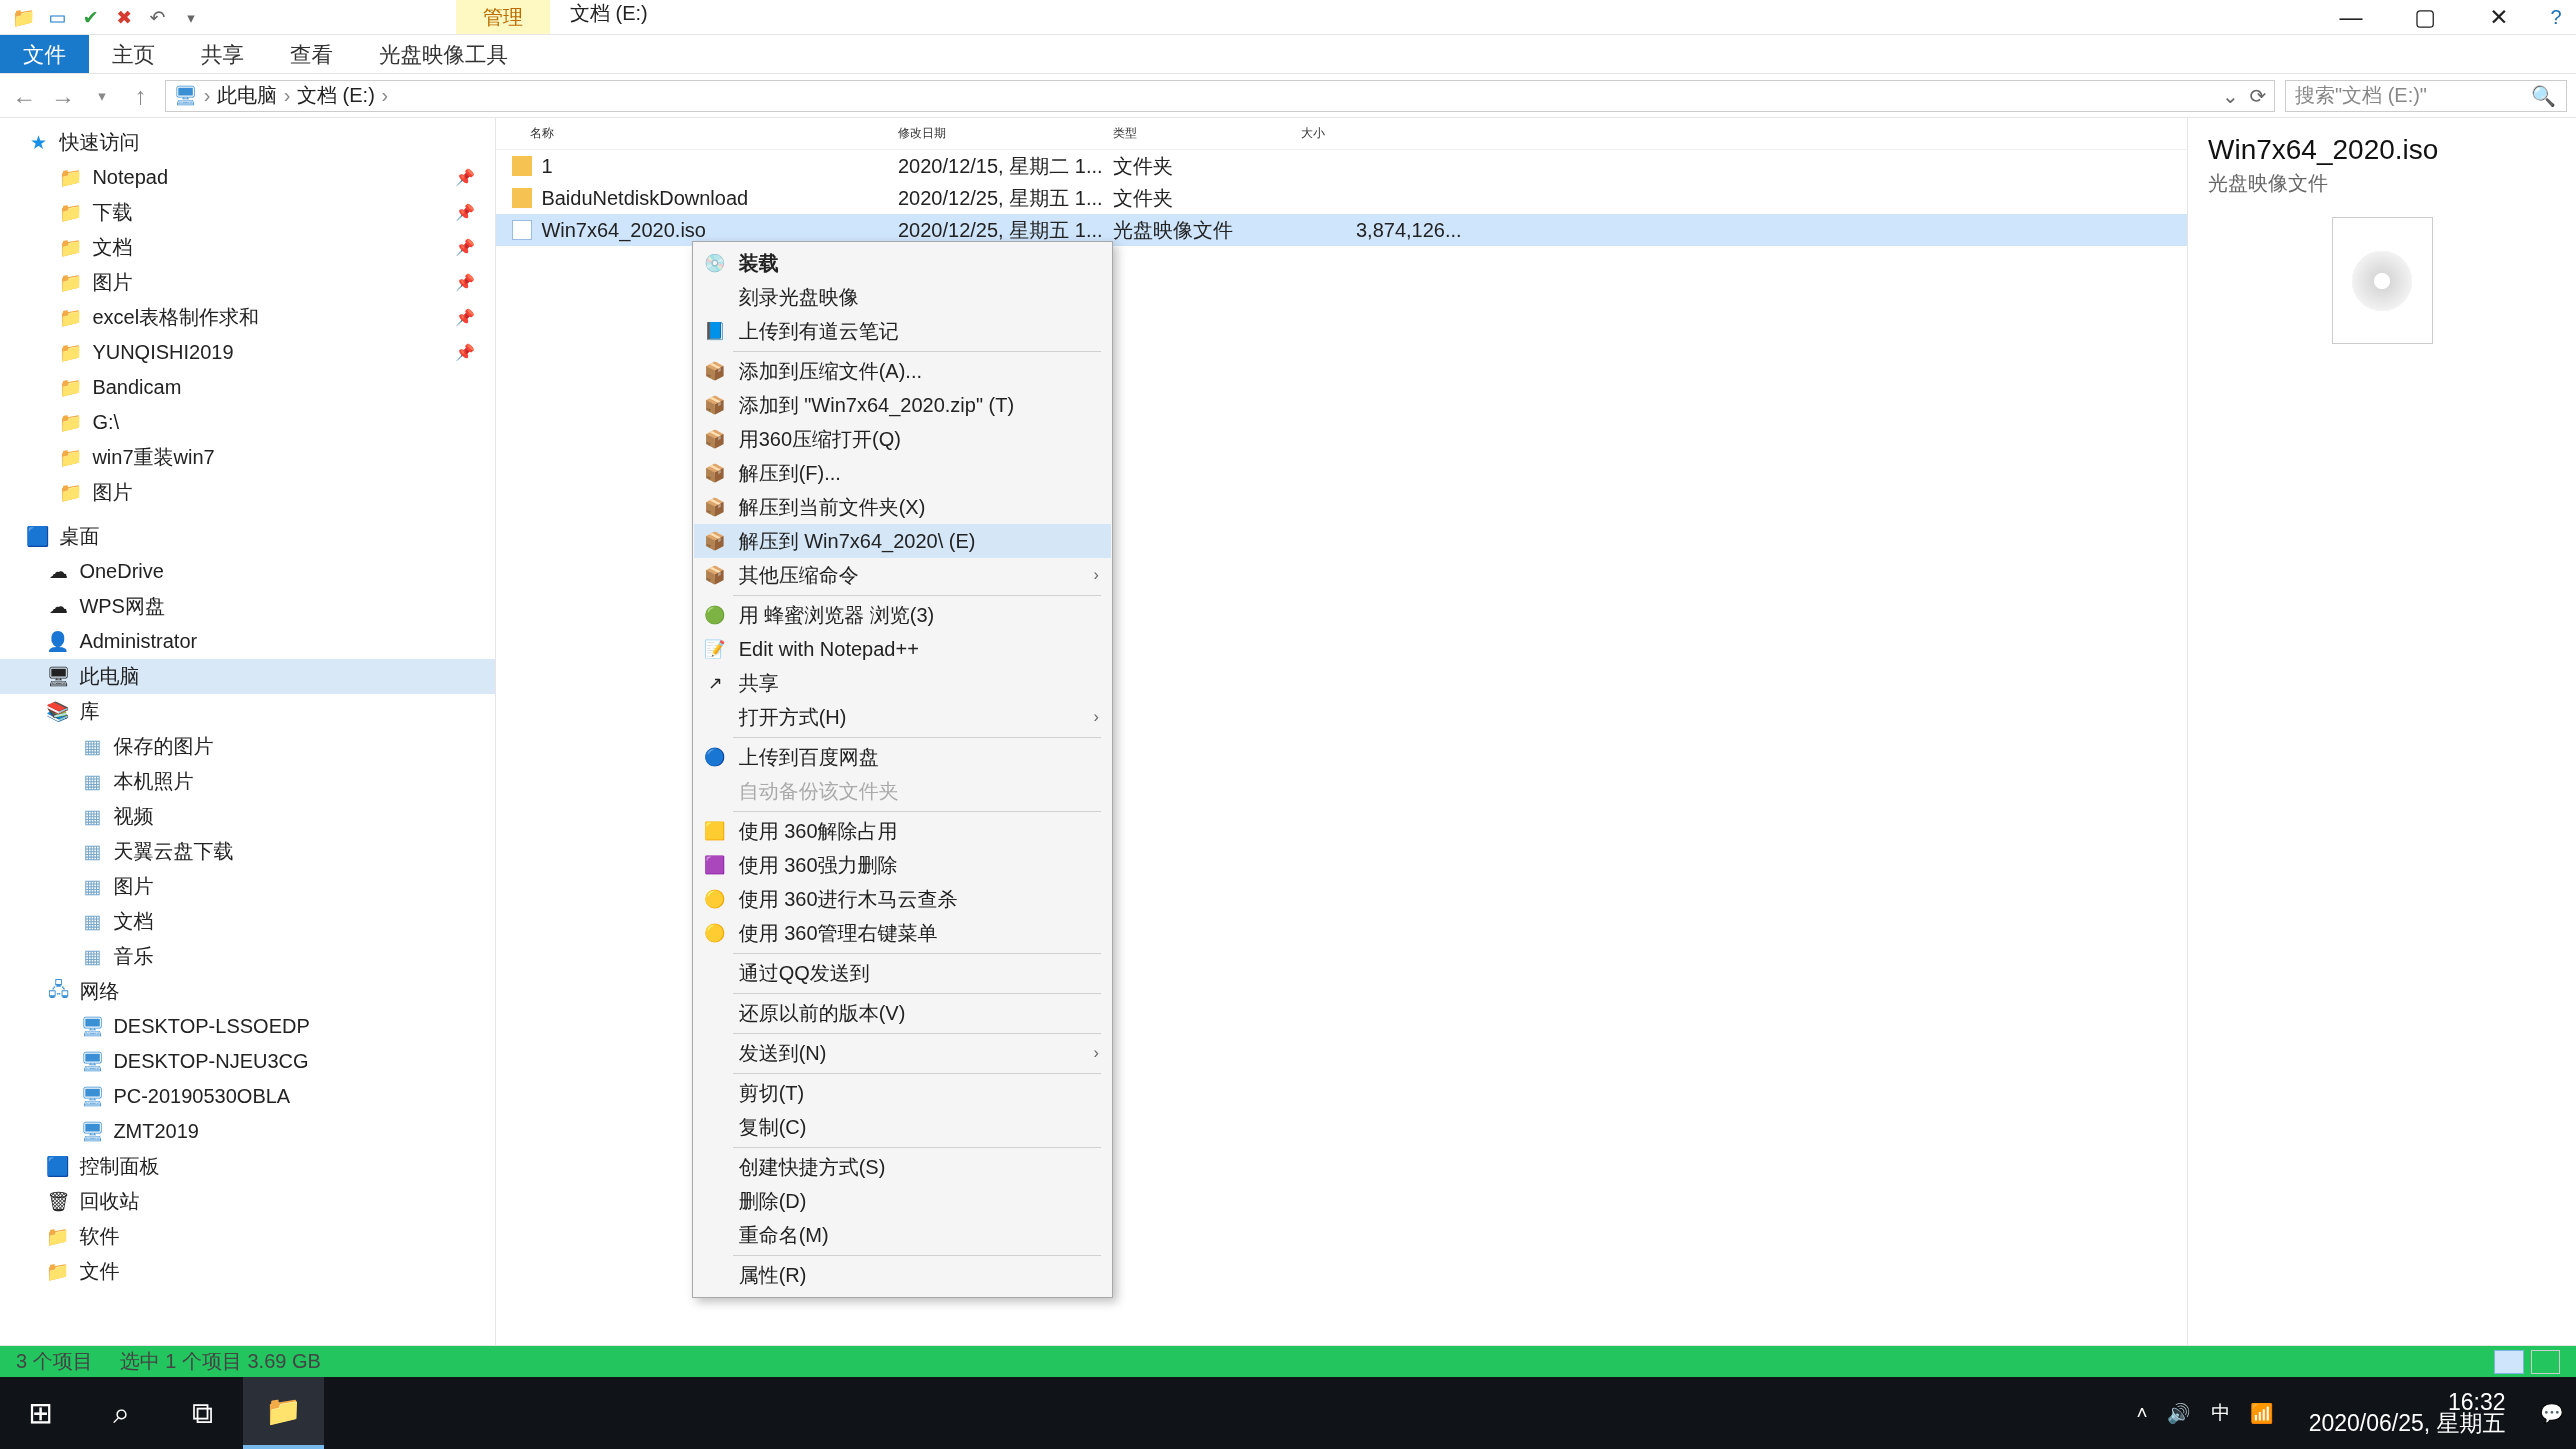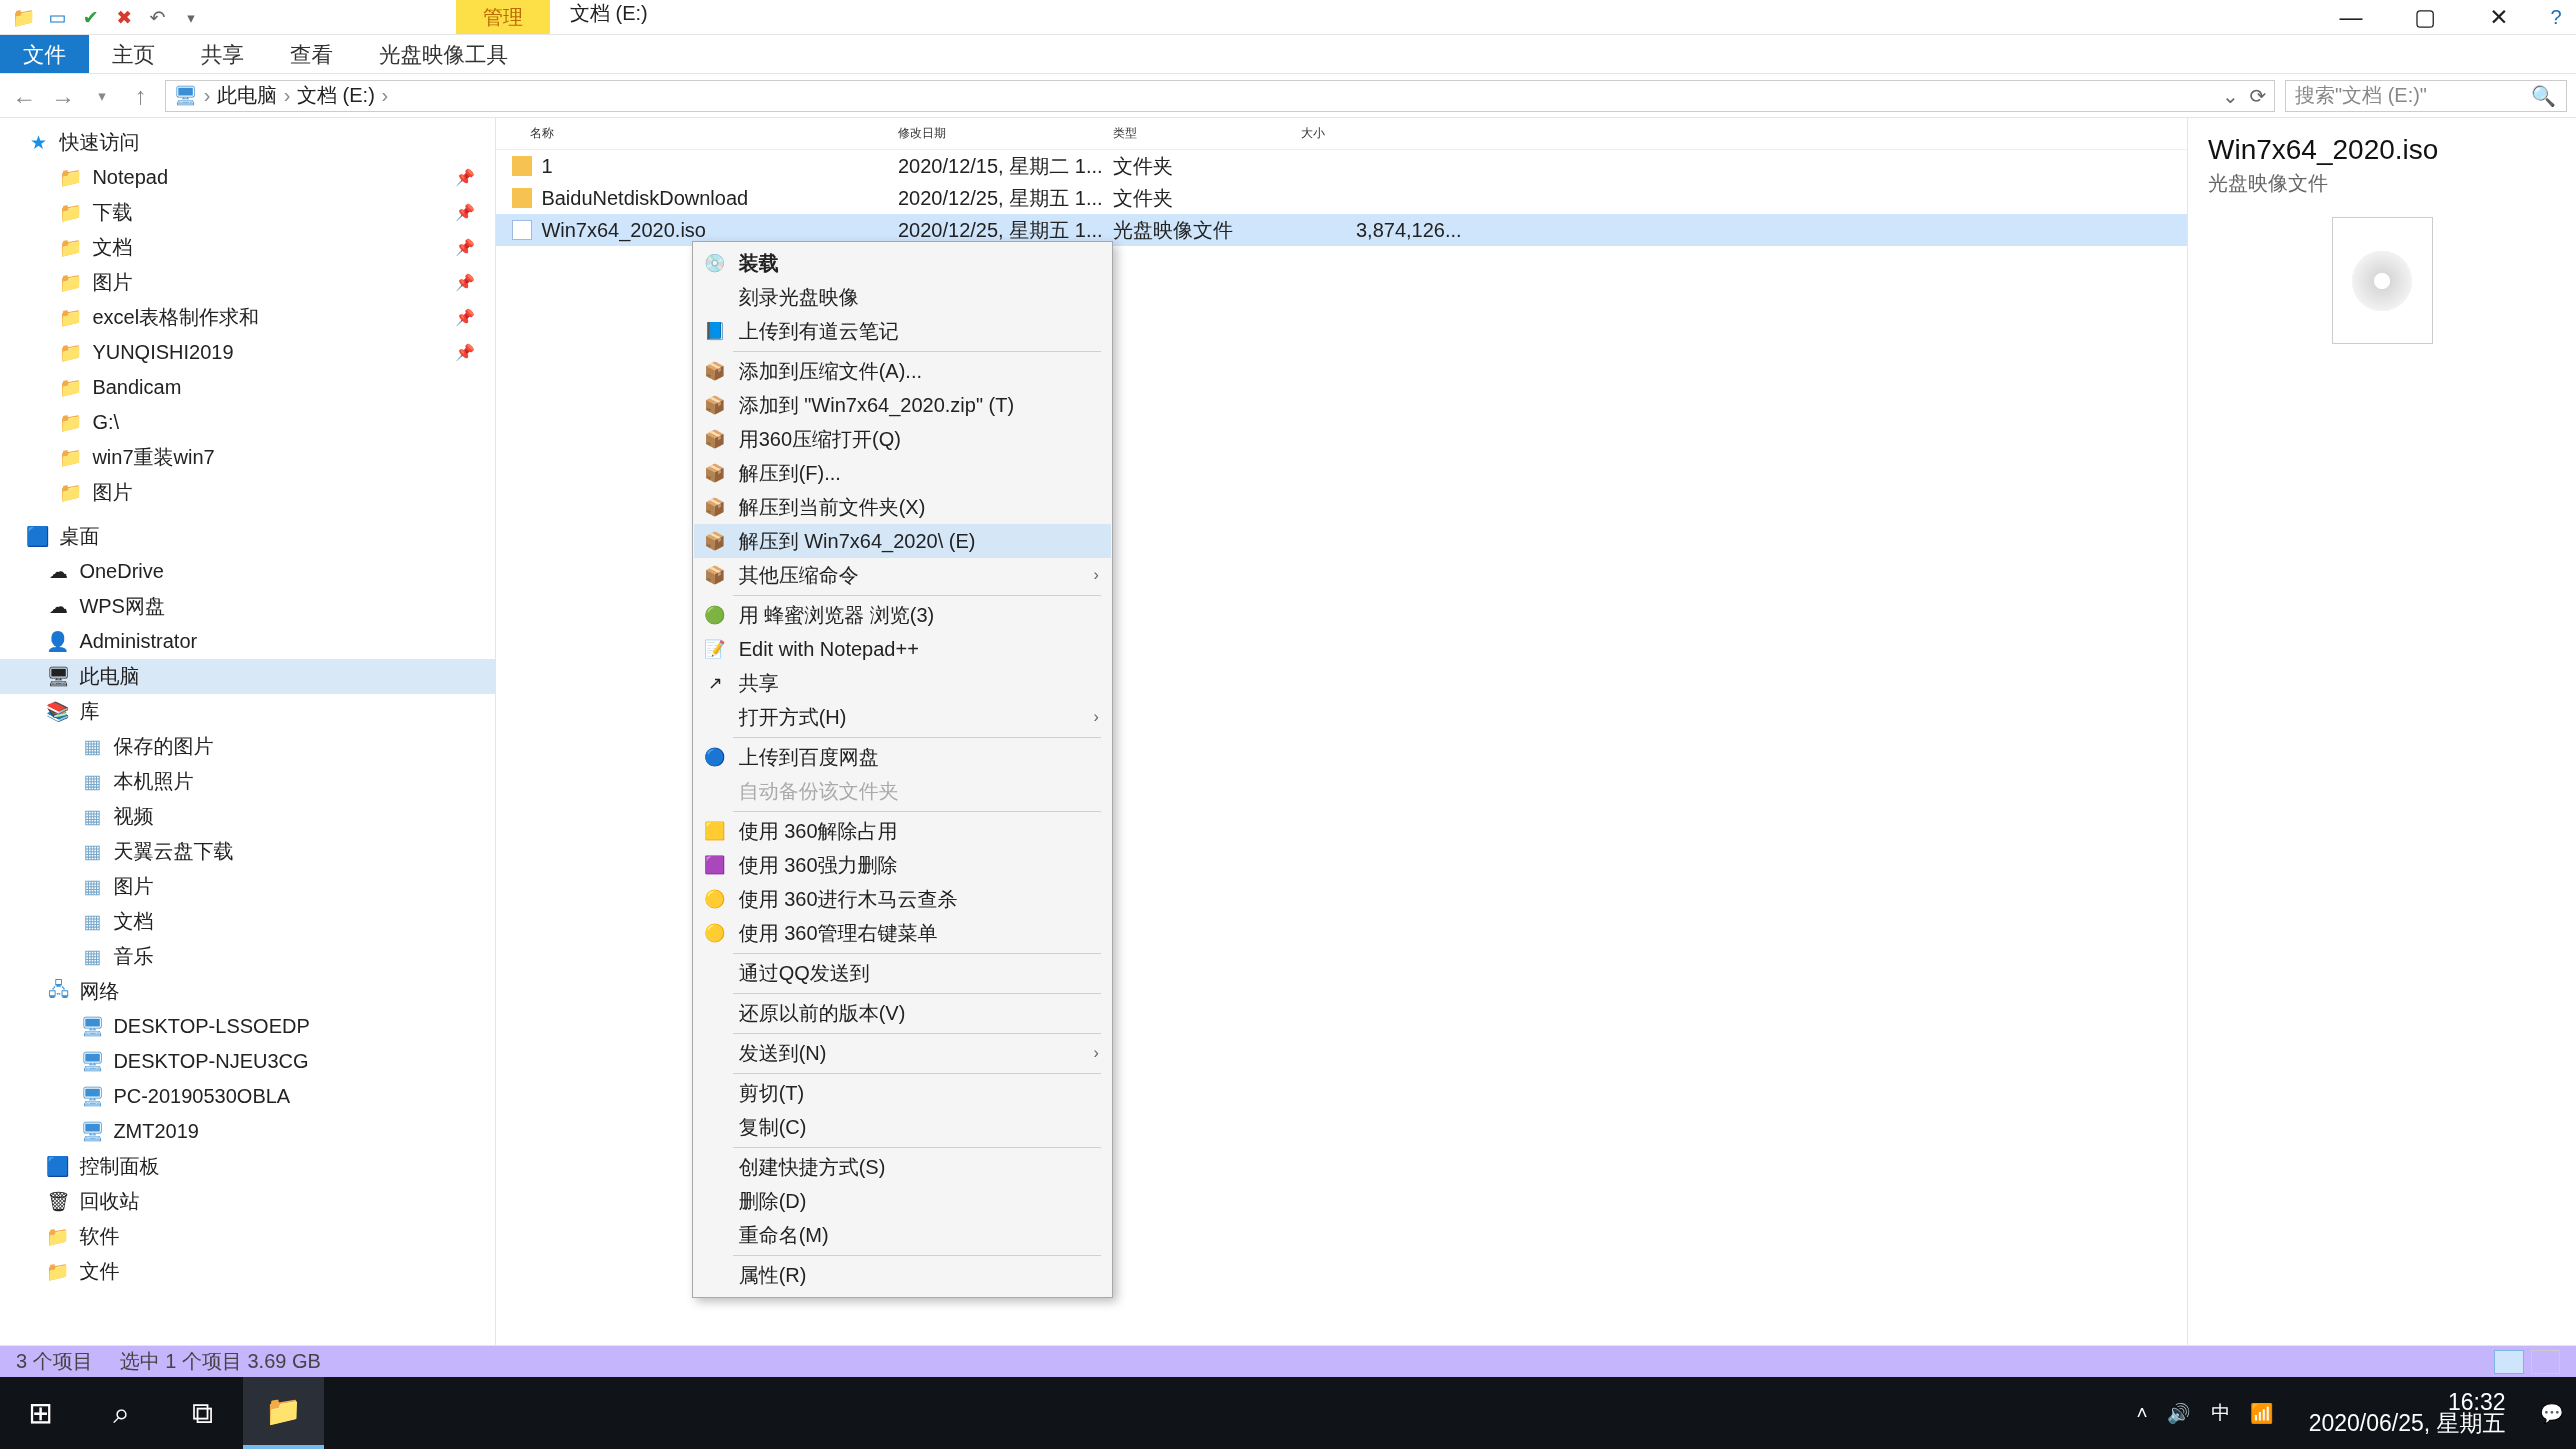--- a/index.html
+++ b/index.html
@@ -4,21 +4,21 @@
 <style>
 * { margin: 0; padding: 0; box-sizing: border-box; font-family: "Microsoft YaHei", "Segoe UI", sans-serif; }
 body { width: 2576px; height: 1449px; background: #fff; font-size: 21.5px; overflow: hidden; position: relative; transform-origin: top left; }
 
 
 .titlebar { height: 35px; background: #fff; display: flex; align-items: center; border-bottom: 0.7px solid #e5e5e5; }
 .qat { display: flex; gap: 9.4px; padding: 0 12px; align-items: center; }
 .qat-btn { width: 24px; height: 24px; display: flex; align-items: center; justify-content: center; font-size: 19px; color: #333; }
 .tab-group { display: flex; align-items: stretch; height: 100%; margin-left: 241px; }
 .title-tab { padding: 0 27px; display: flex; align-items: center; font-size: 20px; color: #333; }
-.title-tab.highlight { background: #fde047; color: #bb6b00; }
+.title-tab.highlight { background: #fef9c3; color: #bb6b00; }
 .window-title { margin-left: 20px; font-size: 20px; color: #222; }
 .wincontrols { margin-left: auto; display: flex; }
 .winbtn { width: 74px; height: 35px; display: flex; align-items: center; justify-content: center; font-size: 23px; color: #222; }
 .help { width: 40px; font-size: 20px; color: #1a6fb5; }
 
 
 .ribbon { height: 39px; display: flex; align-items: stretch; background: #fff; border-bottom: 0.7px solid #e5e5e5; }
 .ribbon-tab { padding: 0 23px; display: flex; align-items: center; font-size: 21.5px; color: #333; }
 .ribbon-tab.active { background: #1979ca; color: #fff; }
 
@@ -73,21 +73,21 @@
 .details { width: 389px; padding: 16px 20px; font-size: 20px; color: #333; border-left: 0.7px solid #e5e5e5; }
 .details h1 { font-size: 28px; font-weight: 400; color: #111; margin-bottom: 4px; }
 .details .sub { color: #666; margin-bottom: 20px; }
 .thumb { width: 101px; height: 127px; border: 0.7px solid #ccc; margin: 0 auto 20px; display: flex; align-items: center; justify-content: center; }
 .disc { width: 60px; height: 60px; border-radius: 50%; background: radial-gradient(circle, #fff 18%, #d9d9d9 20%, #f2f2f2 70%, #cfcfcf 72%); }
 .meta-row { display: flex; margin-bottom: 6.7px; }
 .meta-label { width: 87px; color: #555; }
 .meta-val { flex: 1; color: #222; }
 
 
-.statusbar { position: absolute; bottom: 72px; left: 0; right: 0; height: 32px; background: #c4b5fd; border-top: 0.7px solid #e5e5e5; display: flex; align-items: center; padding: 0 16px; font-size: 20px; color: #444; gap: 27px; }
+.statusbar { position: absolute; bottom: 72px; left: 0; right: 0; height: 32px; background: #22c55e; border-top: 0.7px solid #e5e5e5; display: flex; align-items: center; padding: 0 16px; font-size: 20px; color: #444; gap: 27px; }
 .status-right { margin-left: auto; display: flex; gap: 6.7px; }
 .view-btn { width: 29.5px; height: 24px; border: 0.7px solid #ccc; }
 .view-btn.active { background: #cfe5fb; border-color: #7fb3e0; }
 
 
 .taskbar { position: absolute; bottom: 0; left: 0; right: 0; height: 72px; background: #101318; display: flex; align-items: center; color: #fff; }
 .task-btn { width: 81px; height: 100%; display: flex; align-items: center; justify-content: center; font-size: 29.5px; }
 .task-btn.active { background: #2b3038; border-bottom: 4px solid #76b9ed; }
 .tray { margin-left: auto; display: flex; align-items: center; gap: 20px; padding-right: 12px; font-size: 19px; }
 .clock { text-align: right; font-size: 23px; line-height: 21.5px; margin: 0 14.8px; }

